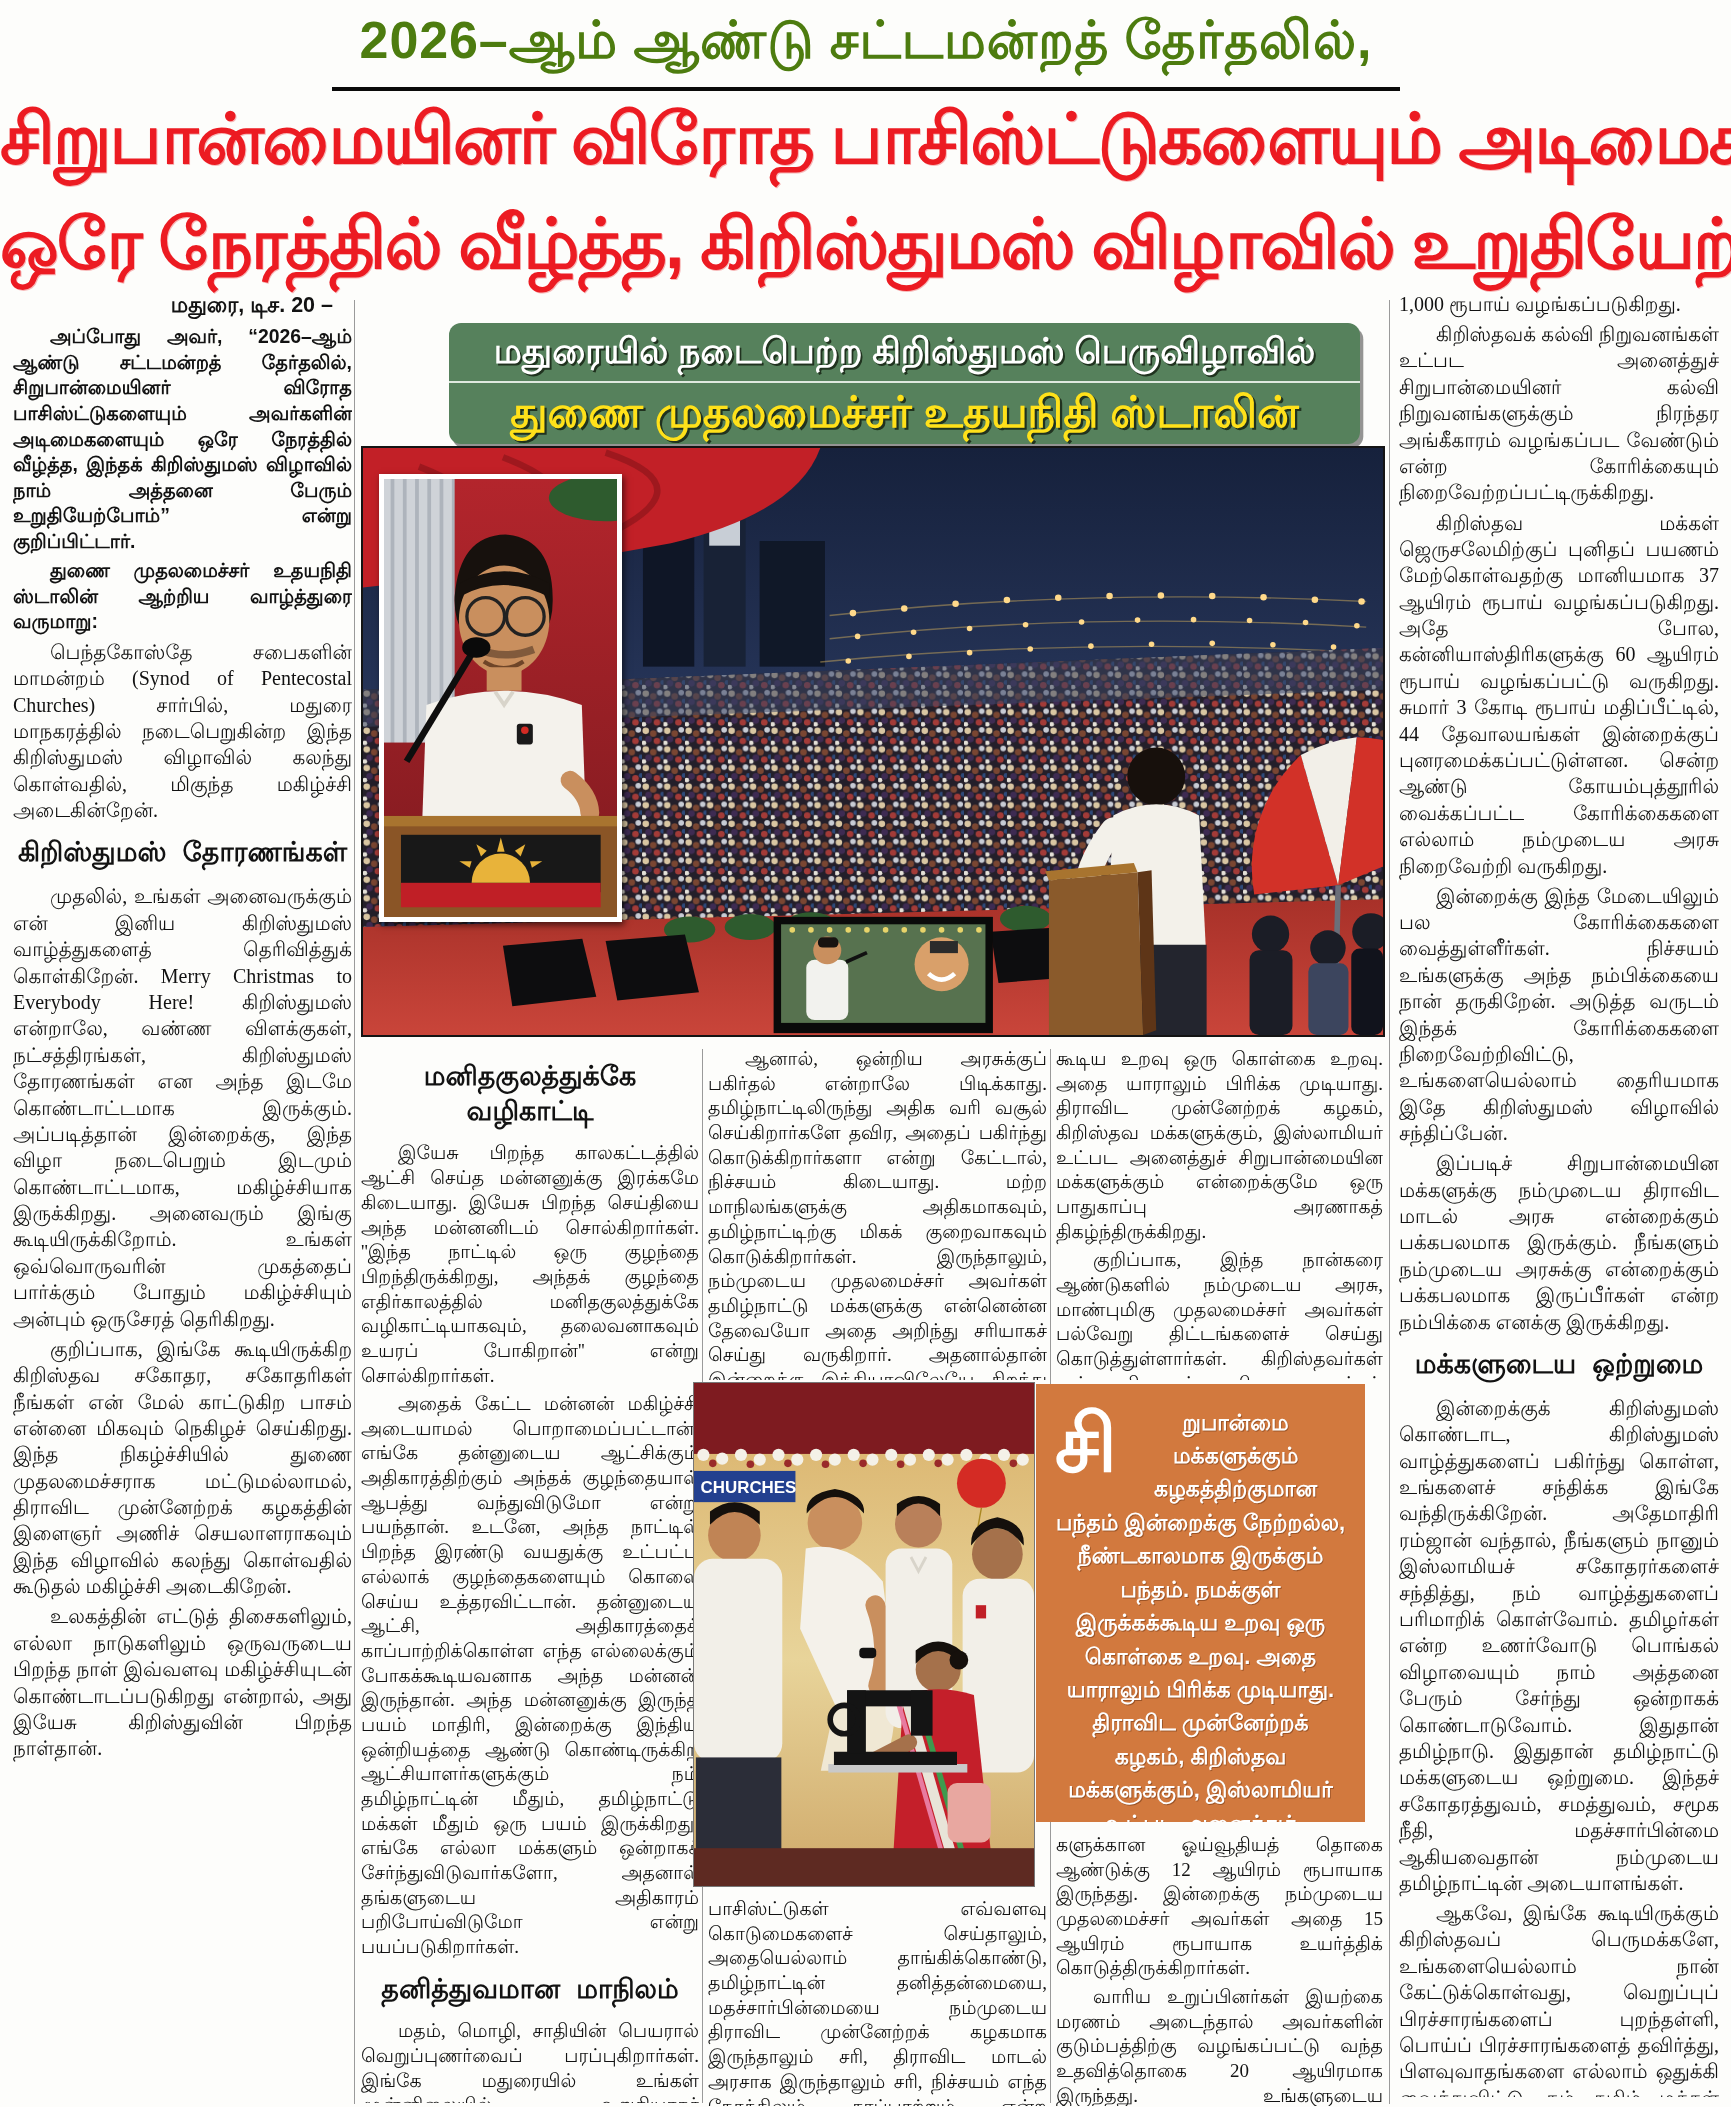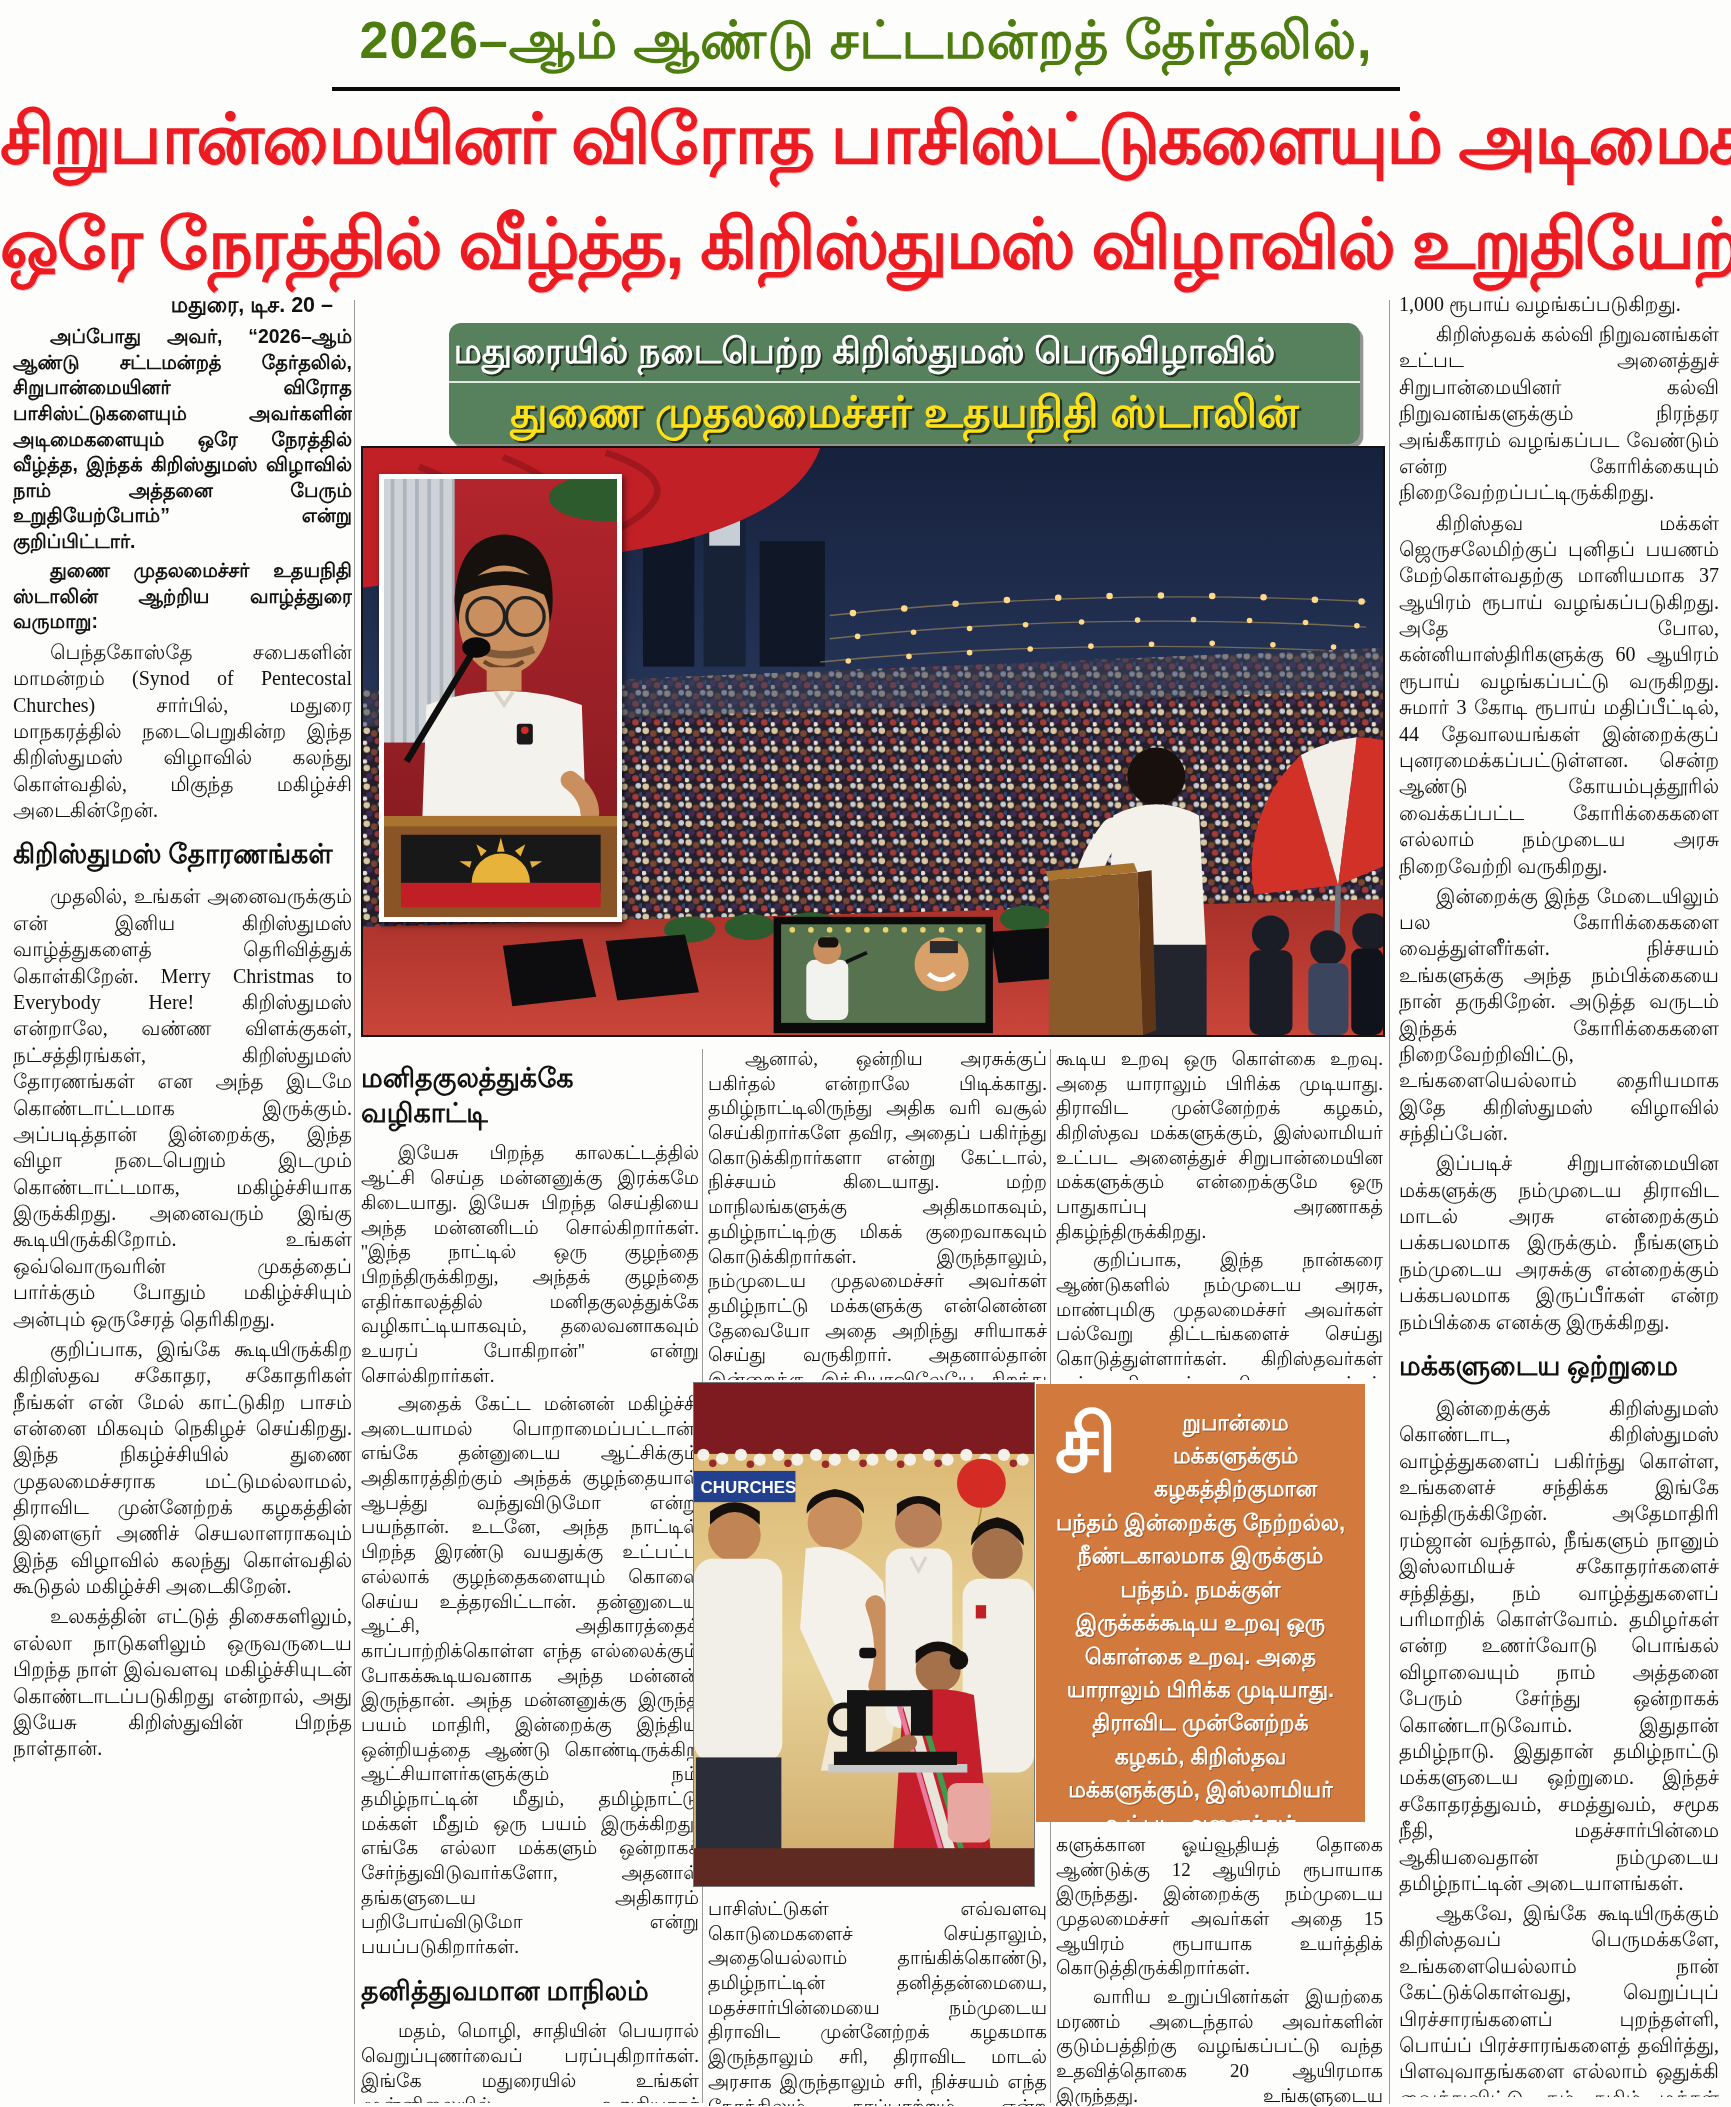--- a/index.html
+++ b/index.html
@@ -12,41 +12,41 @@
         padding:0 28px 9.4px 28px;}
   .hl{position:absolute;left:0;width:100%;text-align:center;color:#ec1b22;
         font-family:"Liberation Sans",sans-serif;font-weight:900;white-space:nowrap;
         letter-spacing:-1.9px;font-size:70px;text-shadow:0.9px 0.9px 0 #f7b9b9;}
   .hl1{top:99px;}
   .hl2{top:204px;}
   
   .banner{position:absolute;left:449px;top:323px;width:911px;height:121px;background:#56815c;
         border-radius:12px;box-shadow:3.3px 4.2px 0 rgba(20,20,20,.45);overflow:hidden;}
   .banner .l1{font-family:"Liberation Sans",sans-serif;font-weight:800;font-size:35px;color:#ffffff;
-        padding:7.5px 4.7px 5.6px;text-shadow:1.9px 1.9px 0 #20321f;
+        text-align:center;padding:7.5px 4.7px 5.6px;text-shadow:1.9px 1.9px 0 #20321f;
         border-bottom:2.3px solid #dfe9df;}
   .banner .l2{font-family:"Liberation Sans",sans-serif;font-weight:900;font-size:43px;color:#ffe11a;
         text-align:center;padding:4.7px 4.7px 0;text-shadow:2.3px 2.3px 0 #20321f;}
   
   .col{position:absolute;overflow:hidden;text-align:justify;}
   .col-left{left:13px;top:291px;width:339px;height:1806px;font-size:20px;line-height:1.32;}
   .col-right{left:1399px;top:291px;width:320px;height:1806px;font-size:20px;line-height:1.32;}
   .midcol{font-size:19px;line-height:1.3;}
   .colA{left:361px;top:1047px;width:338px;height:1056px;}
   .colBtop{left:708px;top:1047px;width:339px;height:333px;}
   .colBbottom{left:708px;top:1897px;width:339px;height:209px;}
   .colCtop{left:1056px;top:1047px;width:327px;height:333px;}
   .colCbottom{left:1056px;top:1833px;width:327px;height:273px;}
   .dateline{font-family:"Liberation Sans",sans-serif;font-weight:700;font-size:21.5px;
         text-align:right;padding-right:19px;margin-bottom:4.7px;}
   .blk-p,.blk-pb,.blk-pc{margin:0 0 3.7px 0;}
   .blk-p{text-indent:37px;}
   .blk-pb{text-indent:37px;font-family:"Liberation Sans",sans-serif;font-weight:700;font-size:0.97em;}
   .blk-pc{text-indent:0;}
-  h3.blk-h{font-family:Liberation Serif, serif;font-weight:800;font-size:27px;text-align:left;
+  h3.blk-h{font-family:Liberation Mono, monospace;font-weight:800;font-size:27px;text-align:center;
         margin:14px 0 10.3px 0;letter-spacing:0;}
   
   .vrule{position:absolute;width:1.4px;background:#9a9a9a;}
   
   .photo-main{position:absolute;left:361px;top:446px;width:1024px;height:591px;
         border:2.8px solid #141414;box-sizing:border-box;background:#15203a;}
   .photo-main svg{display:block;width:100%;height:100%;}
   .inset1{position:absolute;left:16px;top:26px;width:243px;height:448px;background:#ffffff;
         padding:4.7px;box-sizing:border-box;box-shadow:1.9px 2.8px 6.6px rgba(0,0,0,.6);}
   .inset1 svg{display:block;width:100%;height:100%;}

